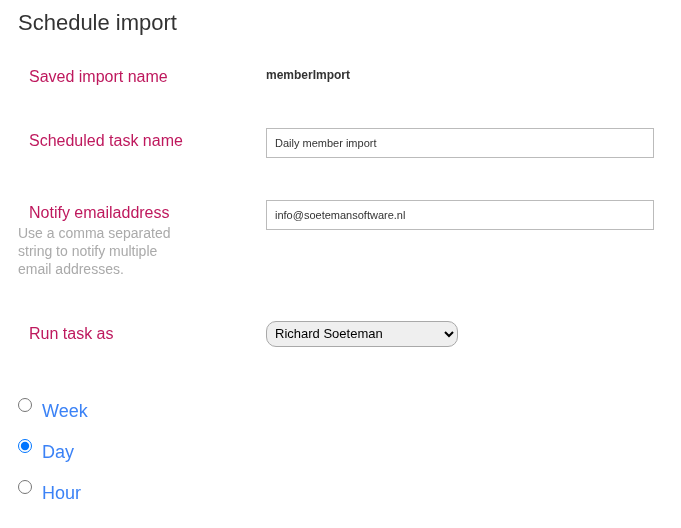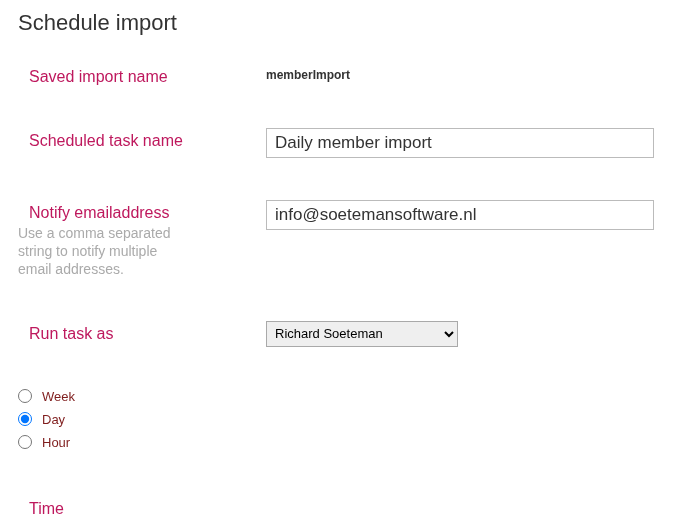--- a/index.html
+++ b/index.html
@@ -50,47 +50,48 @@
       color: #333;
       padding-top: 4px;
       display: inline-block;
     }
     input[type=text].text-input {
       width: 388px;
       height: 30px;
       border: 1px solid #bbb;
       padding: 4px 8px;
       font-family: inherit;
-      font-size: 17px;
+      font-size: 11px;
       color: #333;
     }
     select.select-input {
       height: 26px;
       border: 1px solid #a9a9a9;
       font-family: inherit;
       font-size: 13px;
       background: #efefef;
       padding: 2px 4px;
     }
-    .select-runas { width: 192px; }
+    .select-runas { width: 192px; border-radius: 10px; }
     .select-time { width: 70px; }
     .radio-group { }
     .radio-item {
       display: flex;
       align-items: center;
       margin-bottom: 8px;
     }
     .radio-item input[type=radio] {
       margin-right: 10px;
       width: 14px;
       height: 14px;
     }
     .radio-item span {
-      font-size: 13px;
-      color: #7f1d1d;
+      font-size: 18px;
+      color: #3b82f6;
+      margin-top: 12px;
     }
     .time-sep {
       display: inline-block;
       margin: 0 6px;
       font-weight: bold;
       vertical-align: middle;
     }
   </style>
 </head>
 <body>

